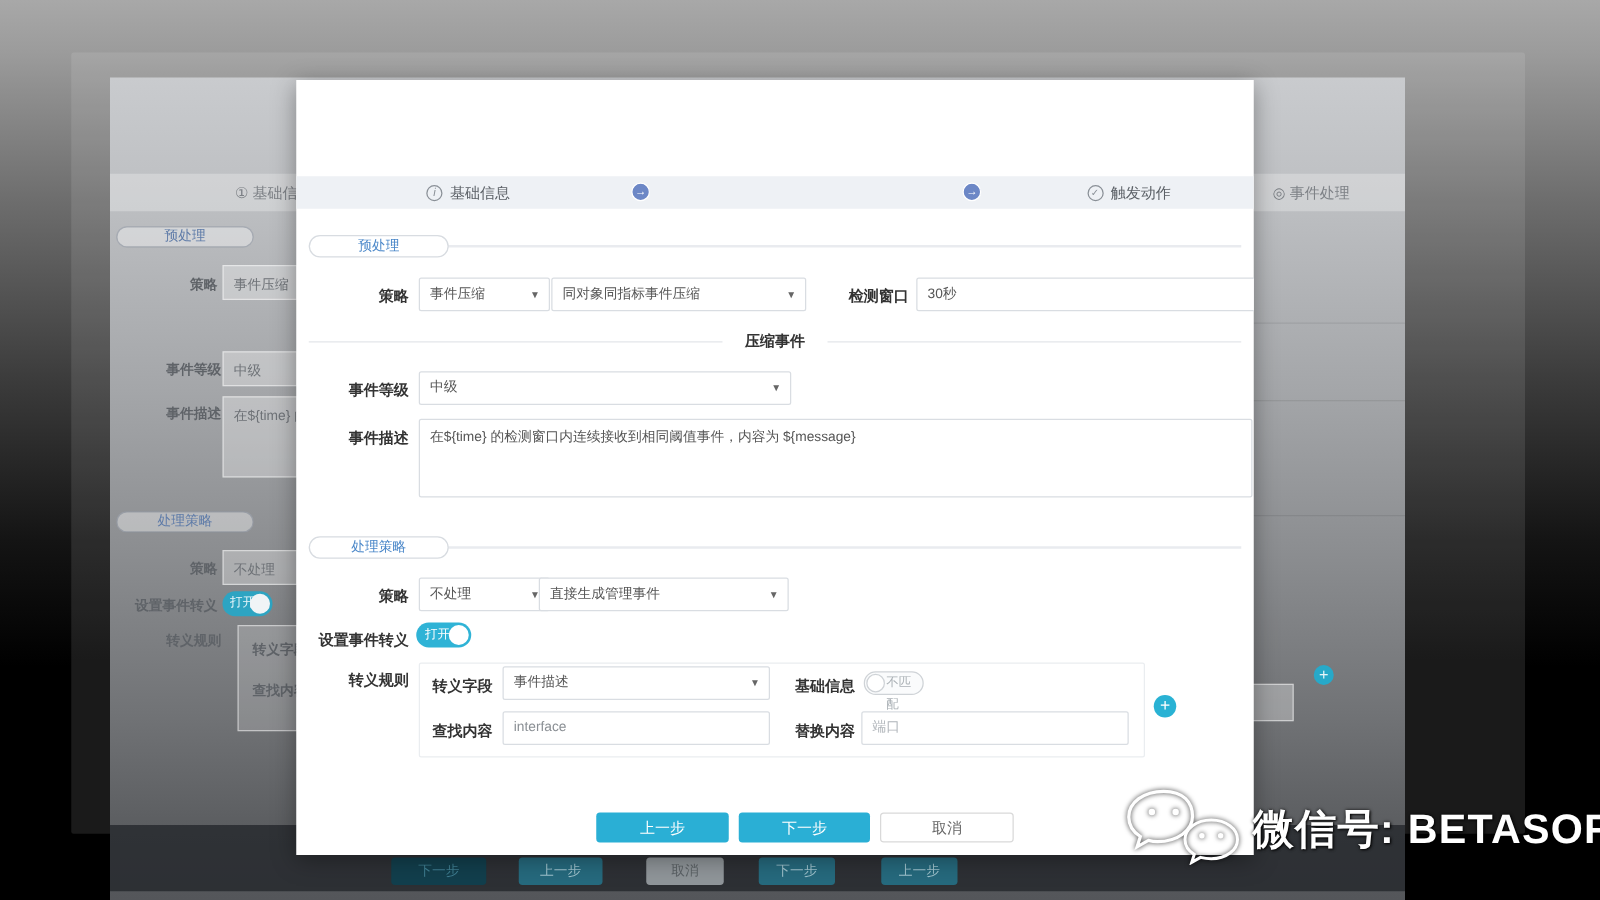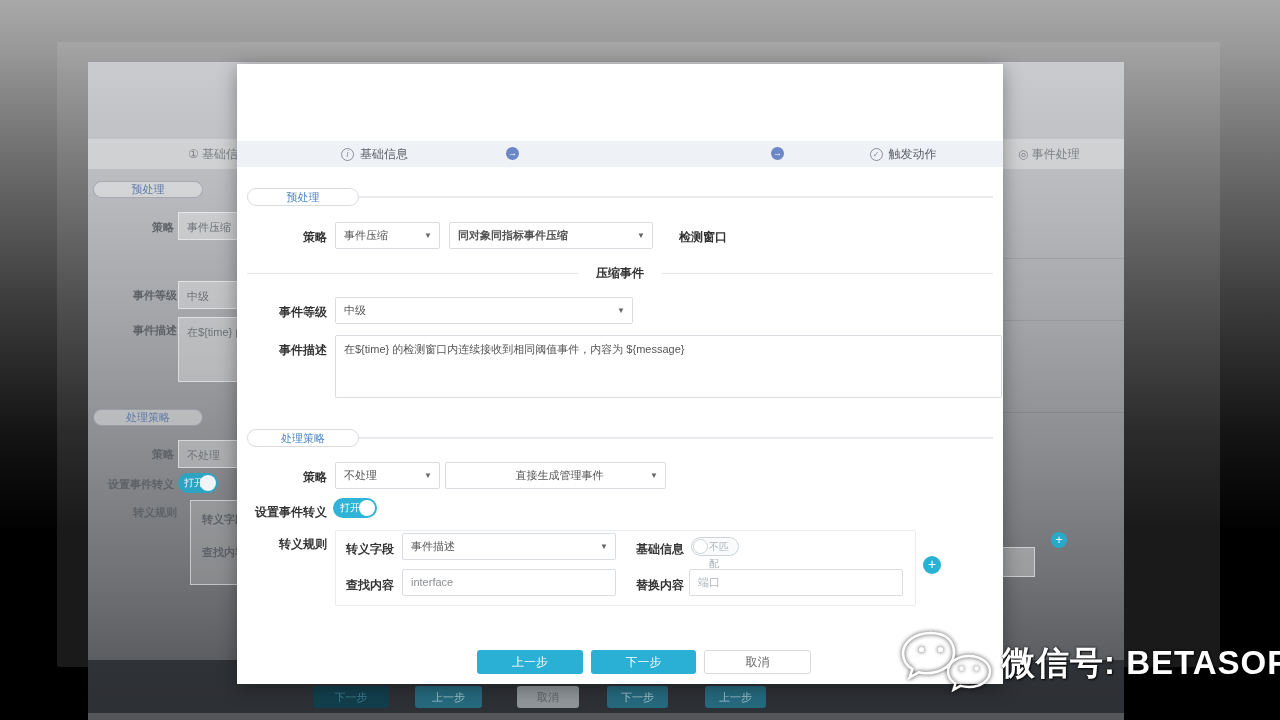--- a/index.html
+++ b/index.html
@@ -159,25 +159,26 @@
   <div class="step-arrow arrow-r">→</div>
 
   <div class="sec-line" style="top:132px;"></div>
   <div class="pill" style="top:124px;">预处理</div>
 
   <div class="lbl" style="left:30px; top:165px; width:60px;">策略</div>
   <div class="inp dd" style="left:98px; top:158px; width:105px;">
     <span>事件压缩</span>
     <span class="caret">▼</span>
   </div>
-  <div class="inp dd" style="left:212px; top:158px; width:204px;font-weight:bold;">
+  <div class="inp dd" style="left:204px; top:158px; width:204px;">
     <span>同对象同指标事件压缩</span>
     <span class="caret">▼</span>
   </div>
   <div class="lbl" style="left:430px; top:165px; width:60px;">检测窗口</div>
+  <div class="inp" style="left:496px; top:158px; width:272px;">30秒</div>
 
   <div class="divider">
     <span class="dline"></span>
     <span class="dtext">压缩事件</span>
     <span class="dline"></span>
   </div>
 
   <div class="lbl" style="left:30px; top:240px; width:60px;">事件等级</div>
   <div class="inp dd" style="left:98px; top:233px; width:298px;">
     <span>中级</span>
@@ -188,21 +189,21 @@
   <div class="textarea">在${time} 的检测窗口内连续接收到相同阈值事件，内容为 ${message}</div>
 
   <div class="sec-line" style="top:373px;"></div>
   <div class="pill" style="top:365px;">处理策略</div>
 
   <div class="lbl" style="left:30px; top:405px; width:60px;">策略</div>
   <div class="inp dd" style="left:98px; top:398px; width:105px;">
     <span>不处理</span>
     <span class="caret">▼</span>
   </div>
-  <div class="inp dd" style="left:208px; top:398px; width:221px;text-align:center;">
+  <div class="inp dd" style="left:194px; top:398px; width:200px;">
     <span>直接生成管理事件</span>
     <span class="caret">▼</span>
   </div>
 
   <div class="lbl" style="left:18px; top:440px; width:72px;">设置事件转义</div>
   <div class="toggle-on" style="left:96px; top:434px;">
     <span>打开</span>
     <span class="knob"></span>
   </div>
 

